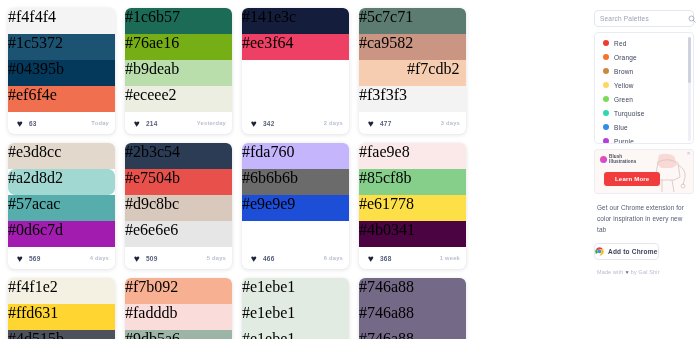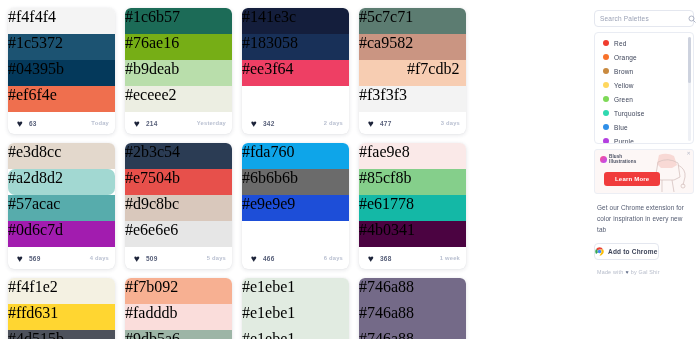--- a/index.html
+++ b/index.html
@@ -286,21 +286,20 @@
             <div class="likes">
               <span class="heart-icon">♥</span>
               <span class="likes-count">214</span>
             </div>
             <span class="card-date">Yesterday</span>
           </div>
         </div>
         <div class="card">
           <div class="swatches">
             <span class="swatch" style="background: rgb(20, 30, 60);">#141e3c</span>
-            <span class="swatch" style="background: rgb(24, 48, 88);">#183058</span>
             <span class="swatch" style="background: rgb(238, 63, 100);">#ee3f64</span>
           </div>
           <div class="card-footer">
             <div class="likes">
               <span class="heart-icon">♥</span>
               <span class="likes-count">342</span>
             </div>
             <span class="card-date">2 days</span>
           </div>
         </div>
@@ -344,37 +343,37 @@
           <div class="card-footer">
             <div class="likes">
               <span class="heart-icon">♥</span>
               <span class="likes-count">509</span>
             </div>
             <span class="card-date">5 days</span>
           </div>
         </div>
         <div class="card">
           <div class="swatches">
-            <span class="swatch" style="background: #0ea5e9;">#fda760</span>
+            <span class="swatch" style="background: #c4b5fd;">#fda760</span>
             <span class="swatch" style="background: rgb(107, 107, 107);">#6b6b6b</span>
             <span class="swatch" style="background: #1d4ed8;">#e9e9e9</span>
           </div>
           <div class="card-footer">
             <div class="likes">
               <span class="heart-icon">♥</span>
               <span class="likes-count">466</span>
             </div>
             <span class="card-date">6 days</span>
           </div>
         </div>
         <div class="card">
           <div class="swatches">
             <span class="swatch" style="background: rgb(250, 233, 232);">#fae9e8</span>
             <span class="swatch" style="background: rgb(133, 207, 139);">#85cf8b</span>
-            <span class="swatch" style="background: #14b8a6;">#e61778</span>
+            <span class="swatch" style="background: #fde047;">#e61778</span>
             <span class="swatch" style="background: rgb(75, 3, 65);">#4b0341</span>
           </div>
           <div class="card-footer">
             <div class="likes">
               <span class="heart-icon">♥</span>
               <span class="likes-count">368</span>
             </div>
             <span class="card-date">1 week</span>
           </div>
         </div>

